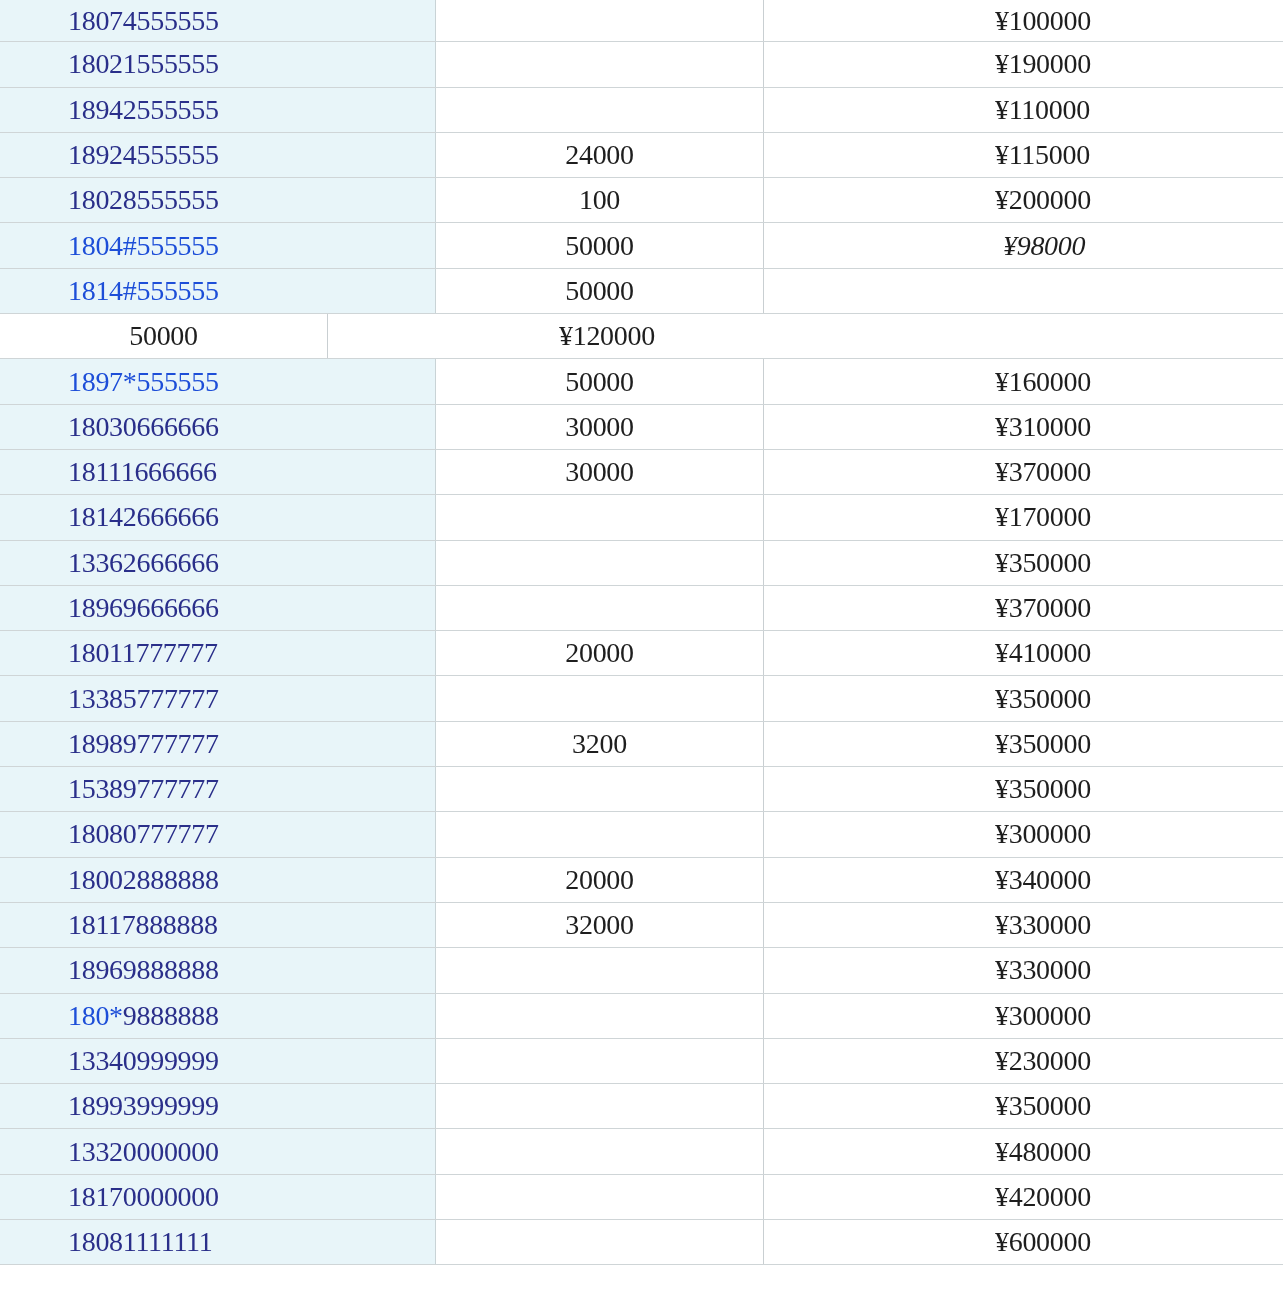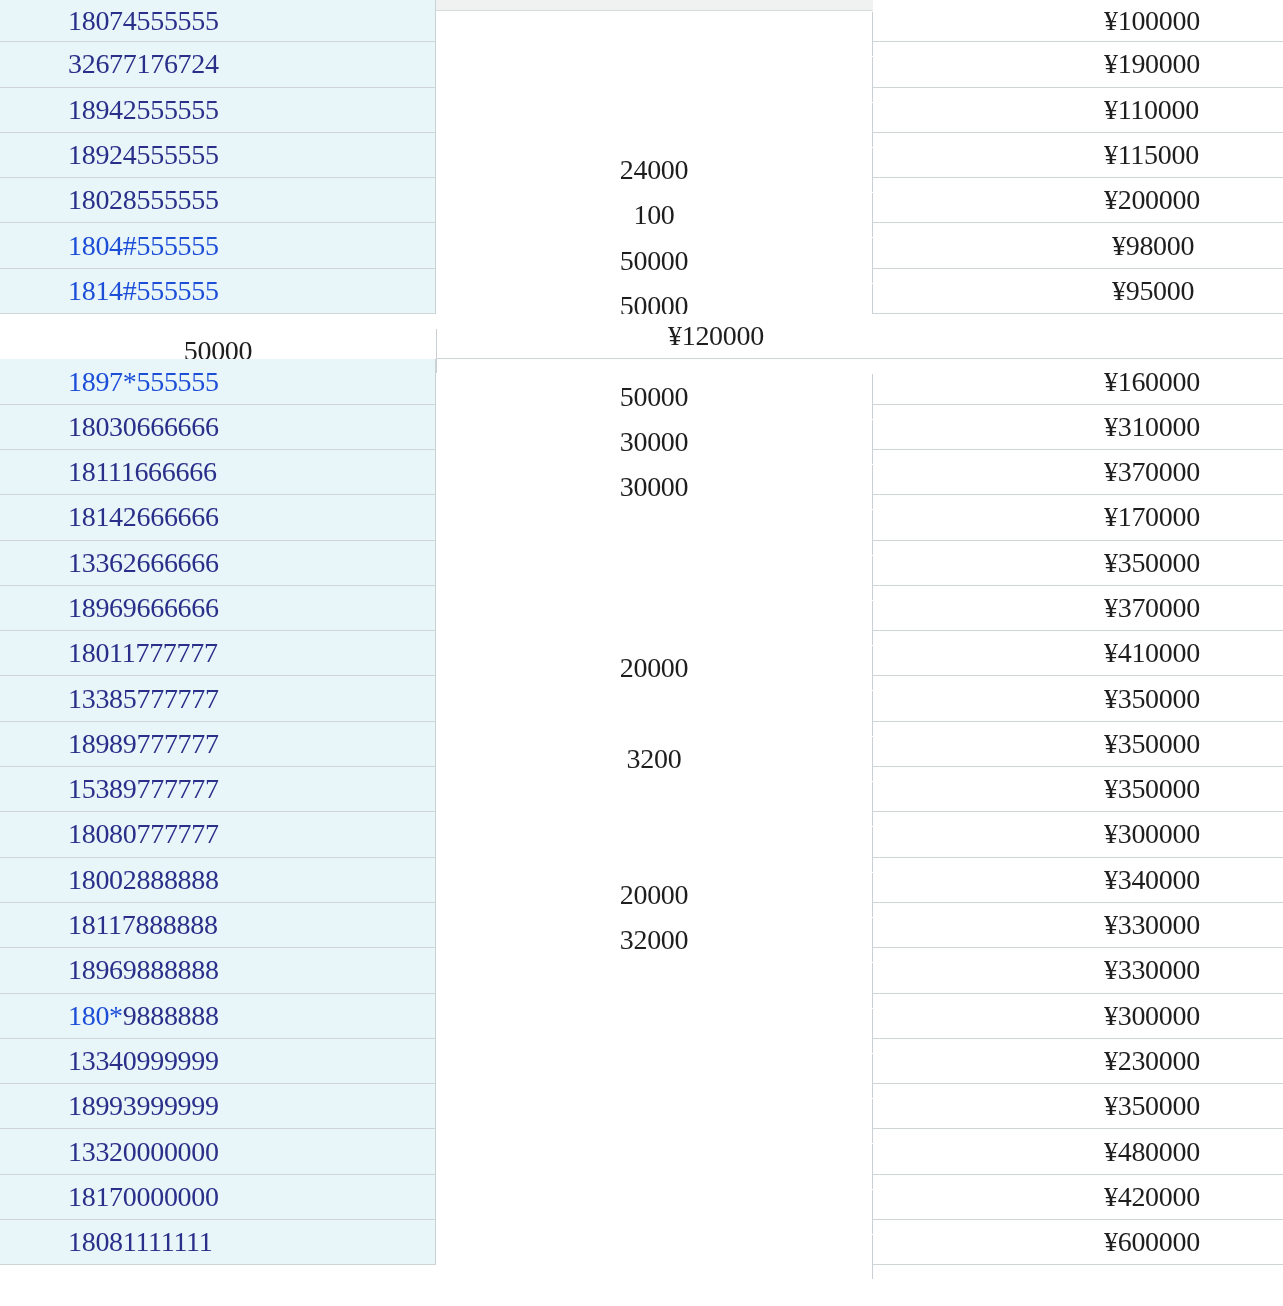--- a/index.html
+++ b/index.html
@@ -43,33 +43,32 @@
       font-size: 28px;
       letter-spacing: -0.3px;
     }
     .col-phone {
       width: 436px;
       background: #e8f5f9;
       border-right: 1px solid #c9d3d6;
       padding-left: 68px;
     }
     .col-deposit {
-      width: 437px;
+      width: 328px;
       background: #ffffff;
       border-right: 1px solid #c9cfd2;
       justify-content: center;
-      margin-top: 15px;
     }
     .col-price {
       flex: 1;
       background: #ffffff;
       justify-content: flex-start;
       padding-left: 231px;
     }
-    .col-price.short { padding-left: 239px; }
+    .col-price.short { padding-left: 239px; font-style: italic; }
     .link {
       color: #2a2f8a;
       text-decoration-thickness: 2px;
       text-underline-offset: 3px;
       cursor: pointer;
     }
     .plain { color: #1d4ed8; }
     .row:first-child .cell { padding-top: 4px; }
   </style>
 </head>
@@ -84,21 +83,21 @@
       </div>
       <div class="cell col-deposit">
         <span></span>
       </div>
       <div class="cell col-price">
         <span>¥100000</span>
       </div>
     </div>
     <div class="row">
       <div class="cell col-phone">
-        <span class="link">32677176724</span>
+        <span class="link">18021555555</span>
       </div>
       <div class="cell col-deposit">
         <span></span>
       </div>
       <div class="cell col-price">
         <span>¥190000</span>
       </div>
     </div>
     <div class="row">
       <div class="cell col-phone">
@@ -143,23 +142,20 @@
       <div class="cell col-price short">
         <span>¥98000</span>
       </div>
     </div>
     <div class="row">
       <div class="cell col-phone">
         <span class="plain">1814#555555</span>
       </div>
       <div class="cell col-deposit">
         <span>50000</span>
-      </div>
-      <div class="cell col-price short">
-        <span>¥95000</span>
       </div>
     </div>
     <div class="row">
       <div class="cell col-deposit">
         <span>50000</span>
       </div>
       <div class="cell col-price">
         <span>¥120000</span>
       </div>
     </div>

